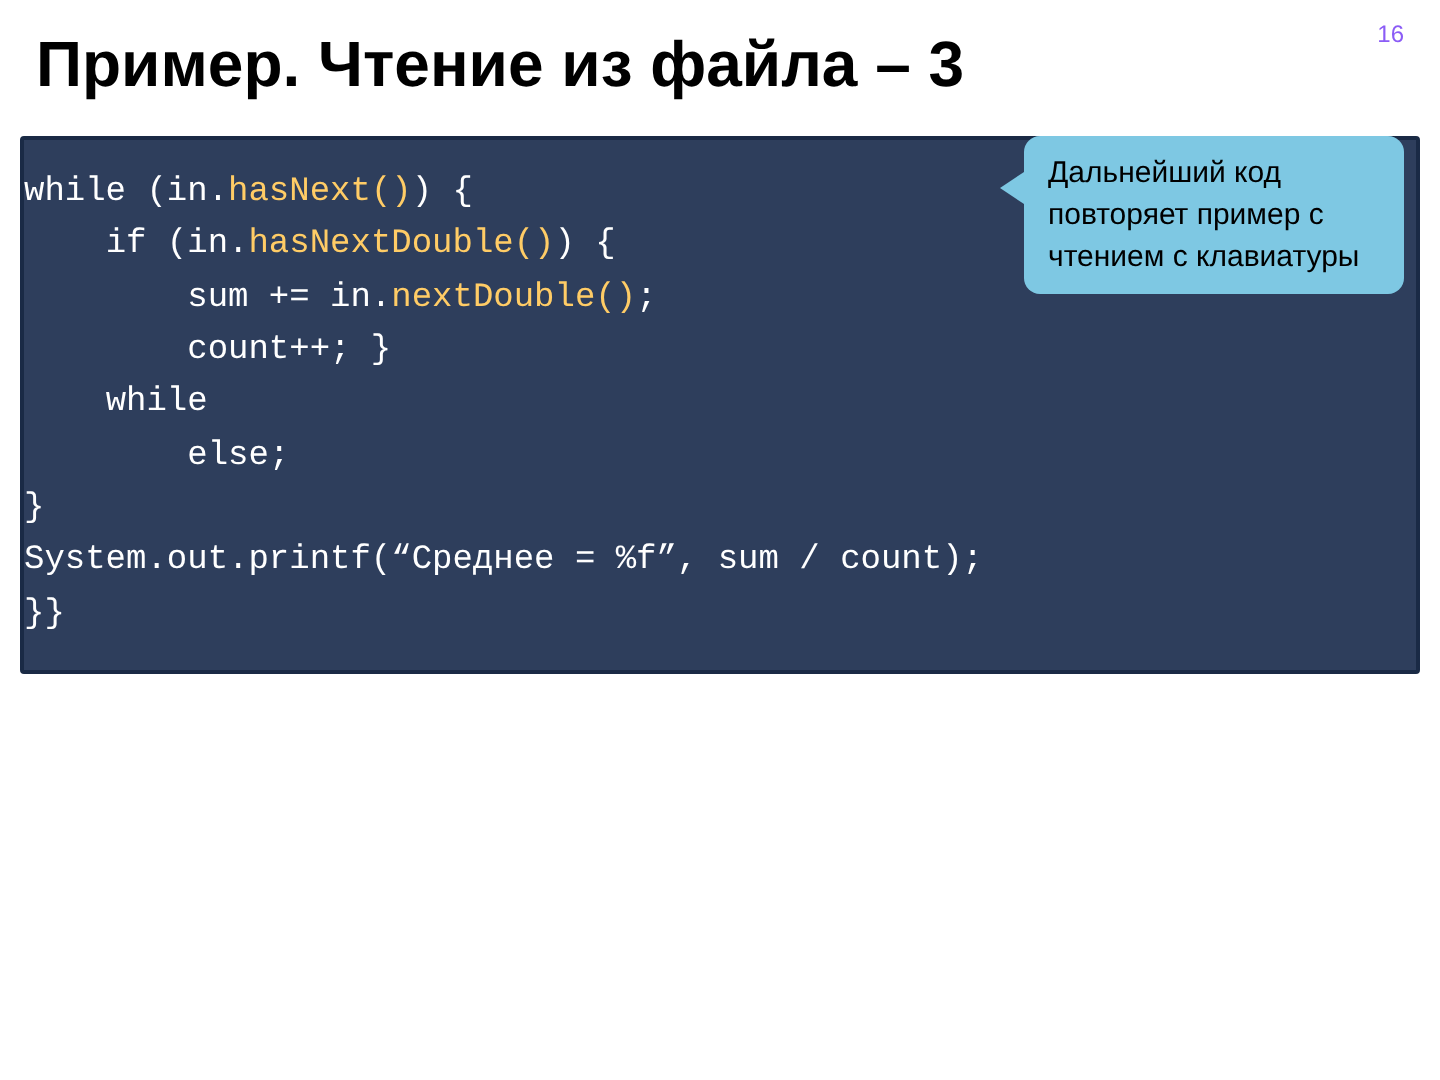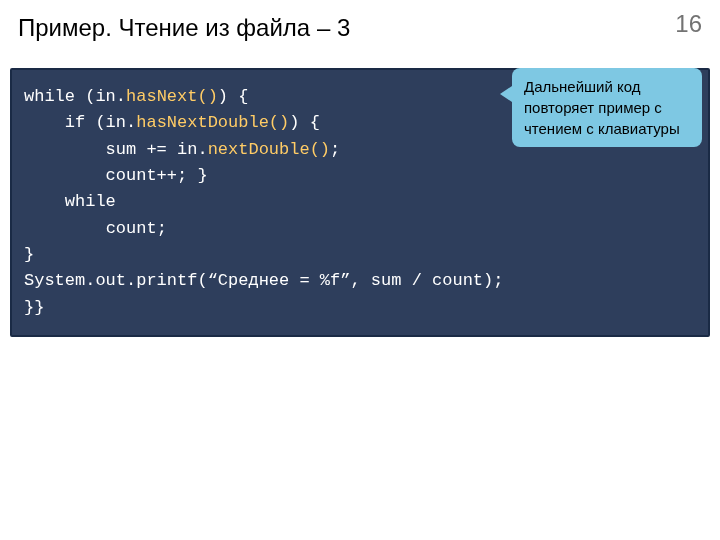--- a/index.html
+++ b/index.html
@@ -21,42 +21,42 @@
       width: 720px;
       height: 540px;
       background: #ffffff;
       position: relative;
     }
 
     .slide-number {
       position: absolute;
       top: 10px;
       right: 18px;
-      font-size: 24px;
-      color: #737373;
+      font-size: 12px;
+      color: #8b5cf6;
       font-weight: normal;
     }
 
     .slide-title {
       position: absolute;
       top: 14px;
       left: 18px;
-      font-size: 24px;
-      font-weight: normal;
+      font-size: 32px;
+      font-weight: bold;
       color: #000000;
     }
 
     .code-block {
       position: absolute;
       top: 68px;
       left: 10px;
       right: 10px;
       background: #2e3e5c;
       border: 2px solid #1a2a45;
-      padding: 14px 12px;
+      padding: 14px 0;
       border-radius: 2px;
     }
 
     .code-block pre {
       font-family: 'Courier New', Courier, monospace;
       font-size: 17px;
       line-height: 1.55;
       color: #ffffff;
       white-space: pre;
     }
@@ -102,21 +102,21 @@
   <div class="slide-number">16</div>
 
   <div class="slide-title">Пример. Чтение из файла – 3</div>
 
   <div class="code-block">
     <pre><span class="keyword">while</span> (in.<span class="method">hasNext()</span>) {
     <span class="keyword">if</span> (in.<span class="method">hasNextDouble()</span>) {
         sum += in.<span class="method">nextDouble()</span>;
         count++; }
     <span class="keyword">while</span>
-        <span class="keyword">count</span>;
+        <span class="keyword">else</span>;
 }
 System.out.printf(“Среднее = %f”, sum / count);
 }}</pre>
   </div>
 
   <div class="tooltip">
     <span>Дальнейший код повторяет пример с чтением с клавиатуры</span>
   </div>
 
 </div>

